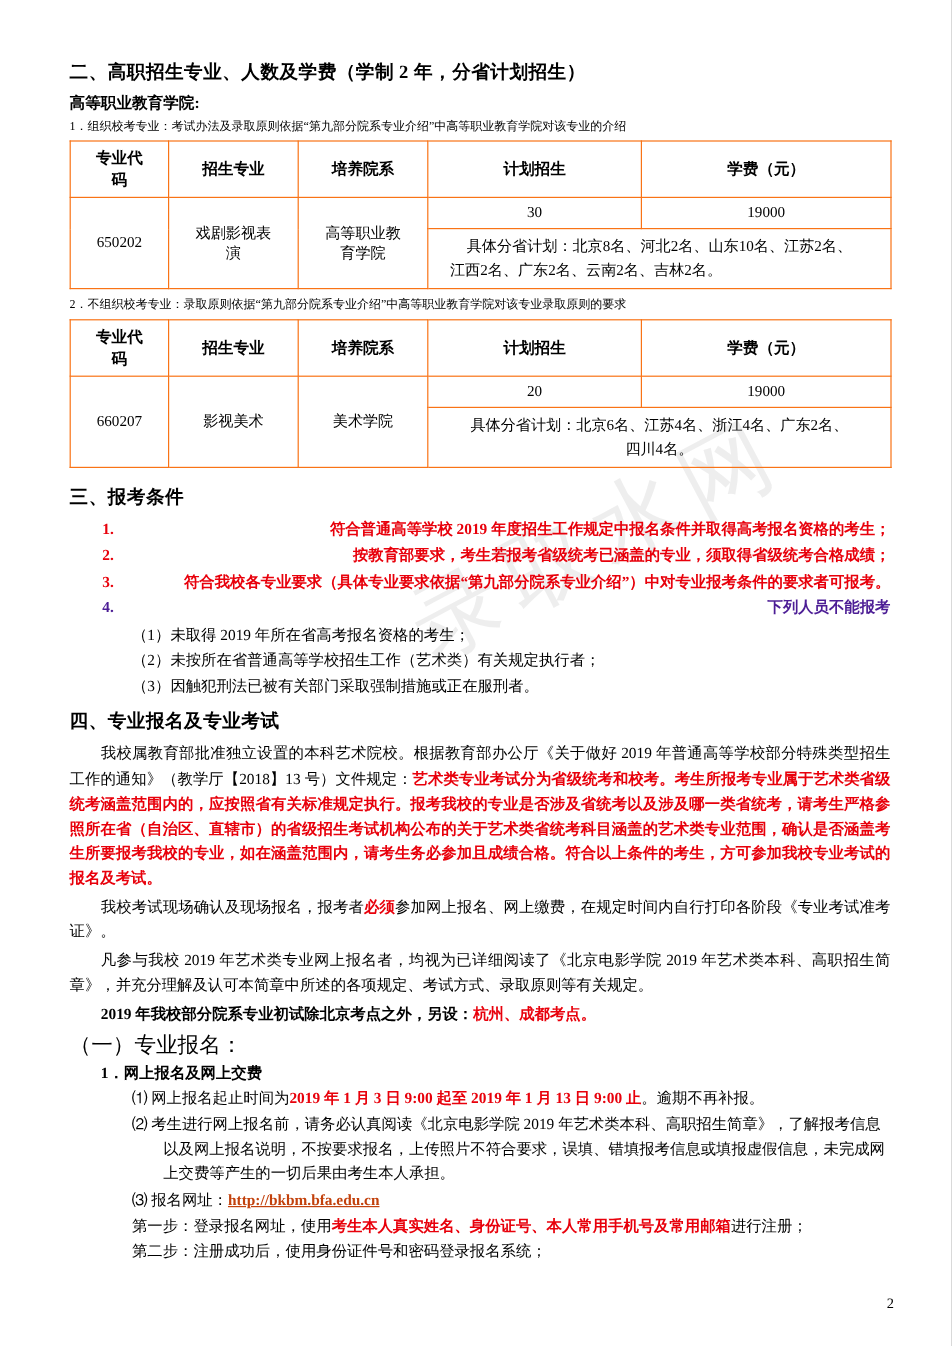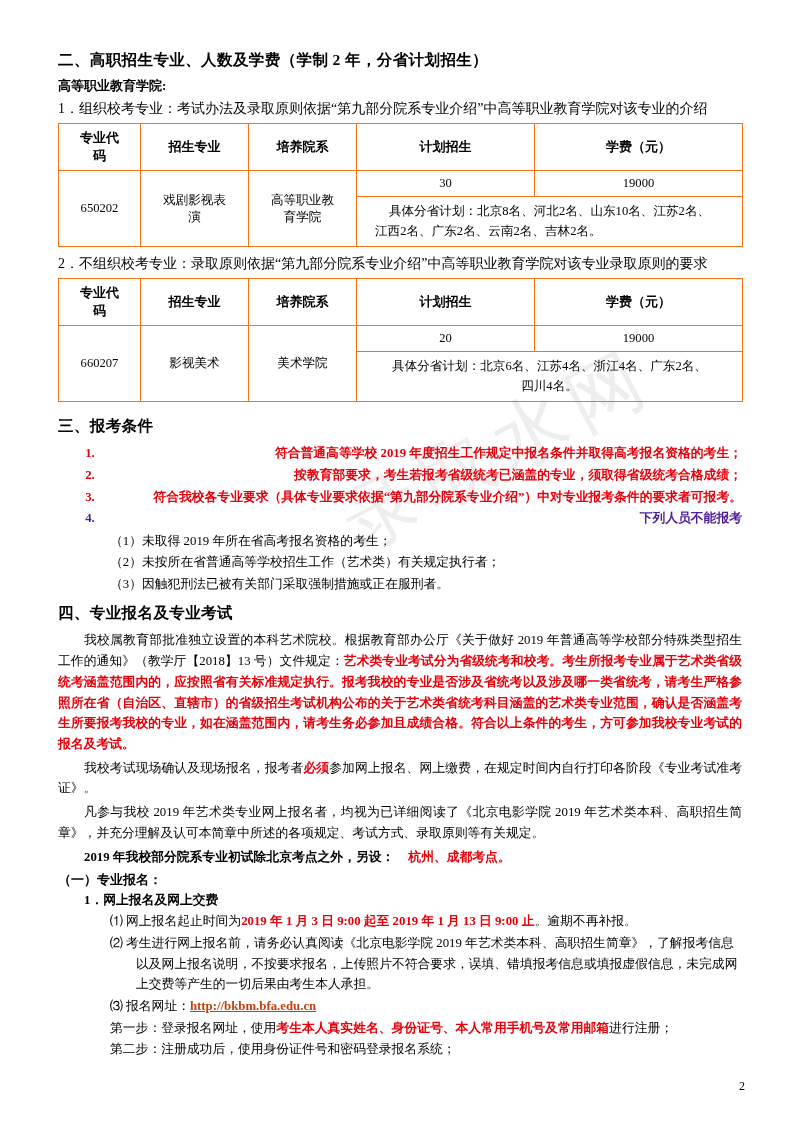--- a/index.html
+++ b/index.html
@@ -43,21 +43,21 @@
     color: #000;
     margin: 0 0 6px 0;
     letter-spacing: 0.4px;
   }
   .sub-bold {
     font-size: 13px;
     font-weight: bold;
     margin: 4px 0 3px 0;
   }
   .note-line {
-    font-size: 14px;
+    font-size: 10px;
     margin: 2px 0 4px 0;
     line-height: 1.5;
   }
   table.plan {
     border-collapse: collapse;
     width: 684px;
     table-layout: fixed;
     margin-bottom: 6px;
   }
   table.plan td, table.plan th {
@@ -112,22 +112,22 @@
   .para {
     font-size: 12.8px;
     line-height: 1.62;
     text-indent: 26px;
     margin: 3px 0;
     text-align: justify;
   }
   .bold { font-weight: bold; }
   .sec4 { margin-top: 14px; }
   .subsec {
-    font-size: 13px;
-    font-weight: bold;
+    font-size: 18px;
+    font-weight: normal;
     margin: 4px 0 2px 0;
   }
   .numbered {
     font-size: 12.8px;
     font-weight: bold;
     margin: 3px 0 2px 0;
     padding-left: 26px;
   }
   .sub-items {
     padding-left: 52px;
@@ -258,21 +258,21 @@
     <div class="gap8"></div>
 
     <h2 class="sec sec4">四、专业报名及专业考试</h2>
 
     <p class="para"><span>我校属教育部批准独立设置的本科艺术院校。根据教育部办公厅《关于做好 2019 年普通高等学校部分特殊类型招生工作的通知》（教学厅【2018】13 号）文件规定：</span><span class="redb">艺术类专业考试分为省级统考和校考。考生所报考专业属于艺术类省级统考涵盖范围内的，应按照省有关标准规定执行。报考我校的专业是否涉及省统考以及涉及哪一类省统考，请考生严格参照所在省（自治区、直辖市）的省级招生考试机构公布的关于艺术类省统考科目涵盖的艺术类专业范围，确认是否涵盖考生所要报考我校的专业，如在涵盖范围内，请考生务必参加且成绩合格。符合以上条件的考生，方可参加我校专业考试的报名及考试。</span></p>
 
     <p class="para"><span>我校考试现场确认及现场报名，报考者</span><span class="redb">必须</span><span>参加网上报名、网上缴费，在规定时间内自行打印各阶段《专业考试准考证》。</span></p>
 
     <p class="para">凡参与我校 2019 年艺术类专业网上报名者，均视为已详细阅读了《北京电影学院 2019 年艺术类本科、高职招生简章》，并充分理解及认可本简章中所述的各项规定、考试方式、录取原则等有关规定。</p>
 
-    <p class="para bold"><span>2019 年我校部分院系专业初试除北京考点之外，另设：</span><span class="redb" style="margin-left:14px">杭州、成都考点。</span></p>
+    <p class="para bold"><span>2019 年我校部分院系专业初试除北京考点之外，另设：</span><span class="redb" style="margin-left:0">杭州、成都考点。</span></p>
 
     <div class="subsec">（一）专业报名：</div>
 
     <div class="numbered">1．网上报名及网上交费</div>
 
     <div class="sub-items">
       <div class="it"><span>⑴ 网上报名起止时间为</span><span class="redb">2019 年 1 月 3 日 9:00 起至 2019 年 1 月 13 日 9:00 止</span><span>。逾期不再补报。</span></div>
       <div class="it">⑵ 考生进行网上报名前，请务必认真阅读《北京电影学院 2019 年艺术类本科、高职招生简章》，了解报考信息以及网上报名说明，不按要求报名，上传照片不符合要求，误填、错填报考信息或填报虚假信息，未完成网上交费等产生的一切后果由考生本人承担。</div>
       <div class="it"><span>⑶ 报名网址：</span><a class="link" href="#">http://bkbm.bfa.edu.cn</a></div>
     </div>

